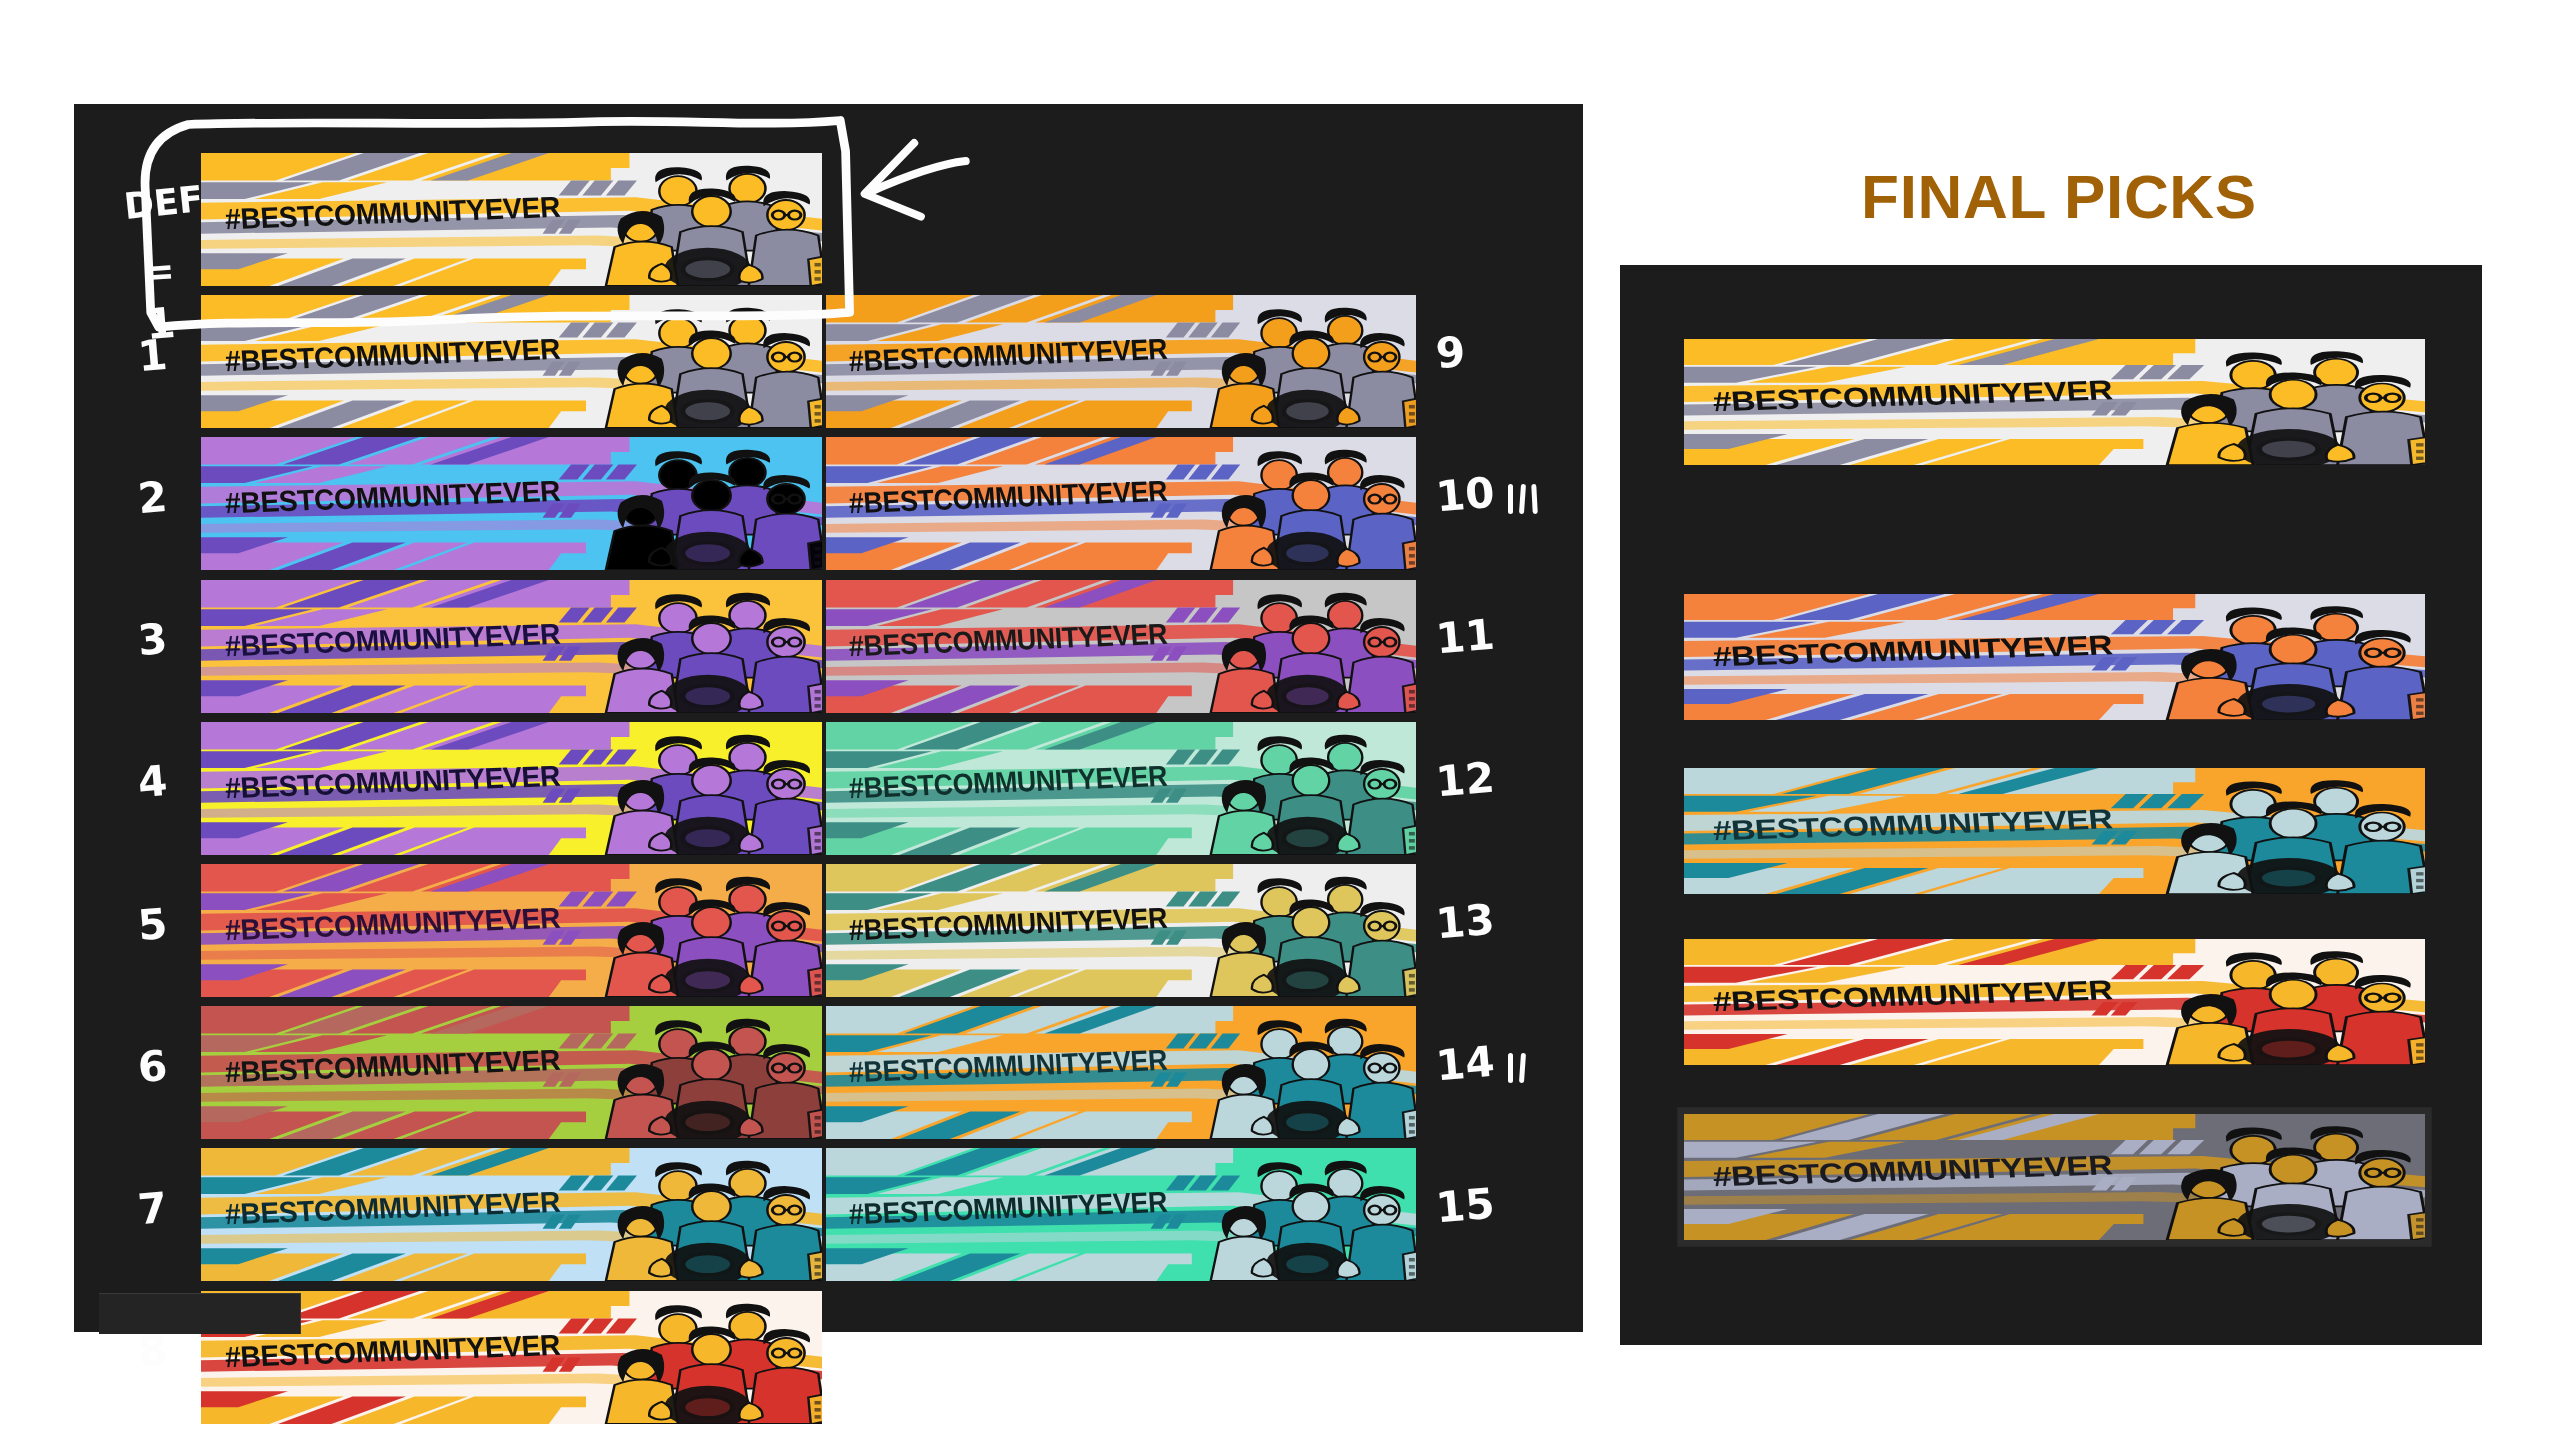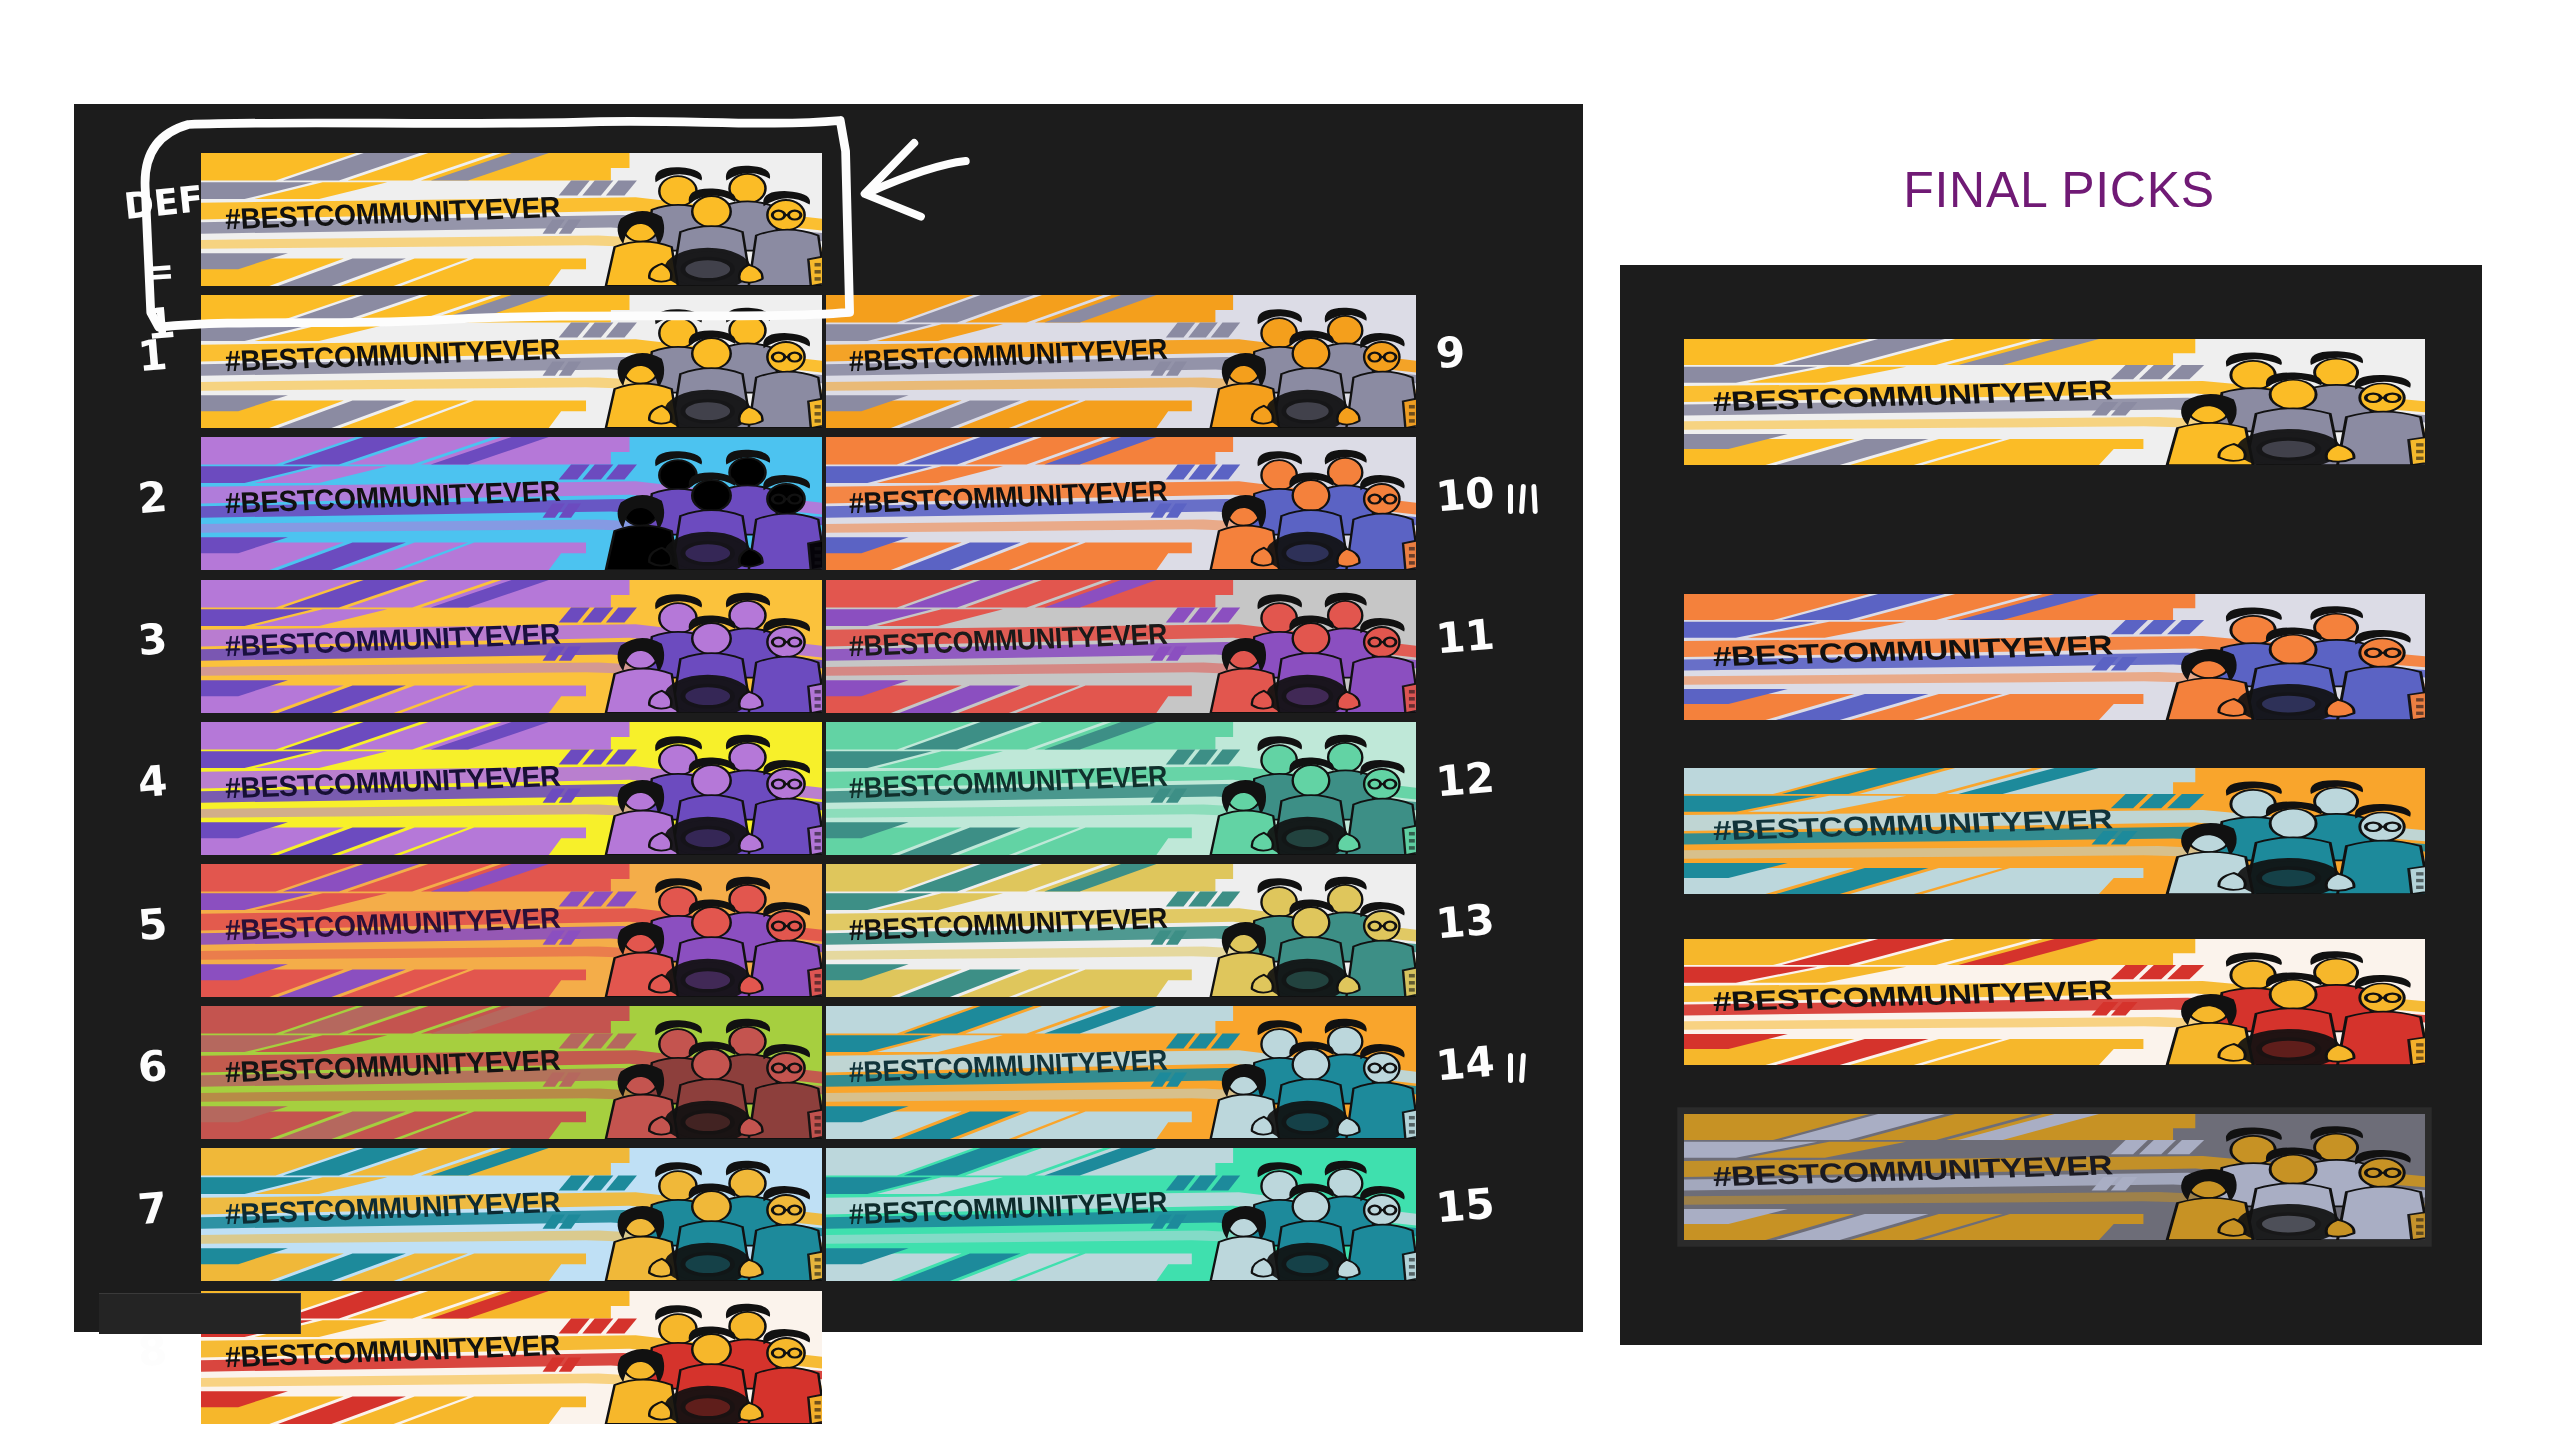--- a/index.html
+++ b/index.html
@@ -6,21 +6,21 @@
   body{width:2576px;height:1449px;font-family:"Liberation Sans",sans-serif;overflow:hidden;}
 
   .stage{position:relative;width:2576px;height:1449px;background:#ffffff;}
 
   
   .panel{position:absolute;background:#1c1c1c;}
   #variants-panel{left:74px;top:104px;width:1509px;height:1228px;}
   #finalpicks-panel{left:1620px;top:265px;width:862px;height:1080px;}
 
   .panel-title{position:absolute;left:1851px;top:161px;width:416px;
-    font-size:50px;letter-spacing:0.7px;color:#701a75;font-weight:400;
+    font-size:62px;letter-spacing:0.7px;color:#a16207;font-weight:700;
     font-family:"Liberation Sans",sans-serif;text-align:center;}
 
   
   .banner{position:absolute;overflow:hidden;}
   .bn-svg{display:block;width:100%;height:100%;}
 
   
   .hw{position:absolute;color:#fdfdfd;font-family:"DejaVu Sans",sans-serif;
       font-weight:700;line-height:1;white-space:nowrap;}
   .hw.num{font-size:42px;transform:rotate(-5deg);}

